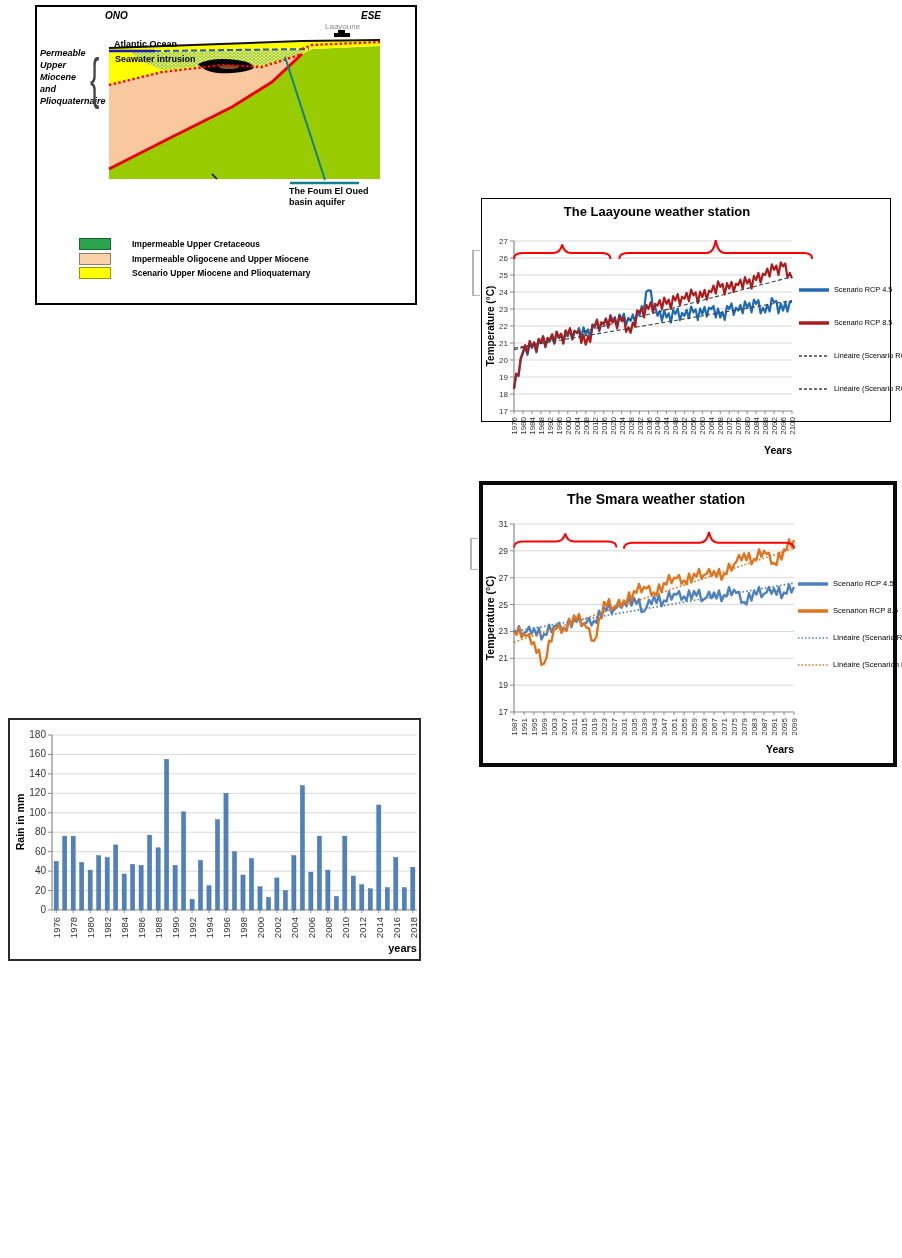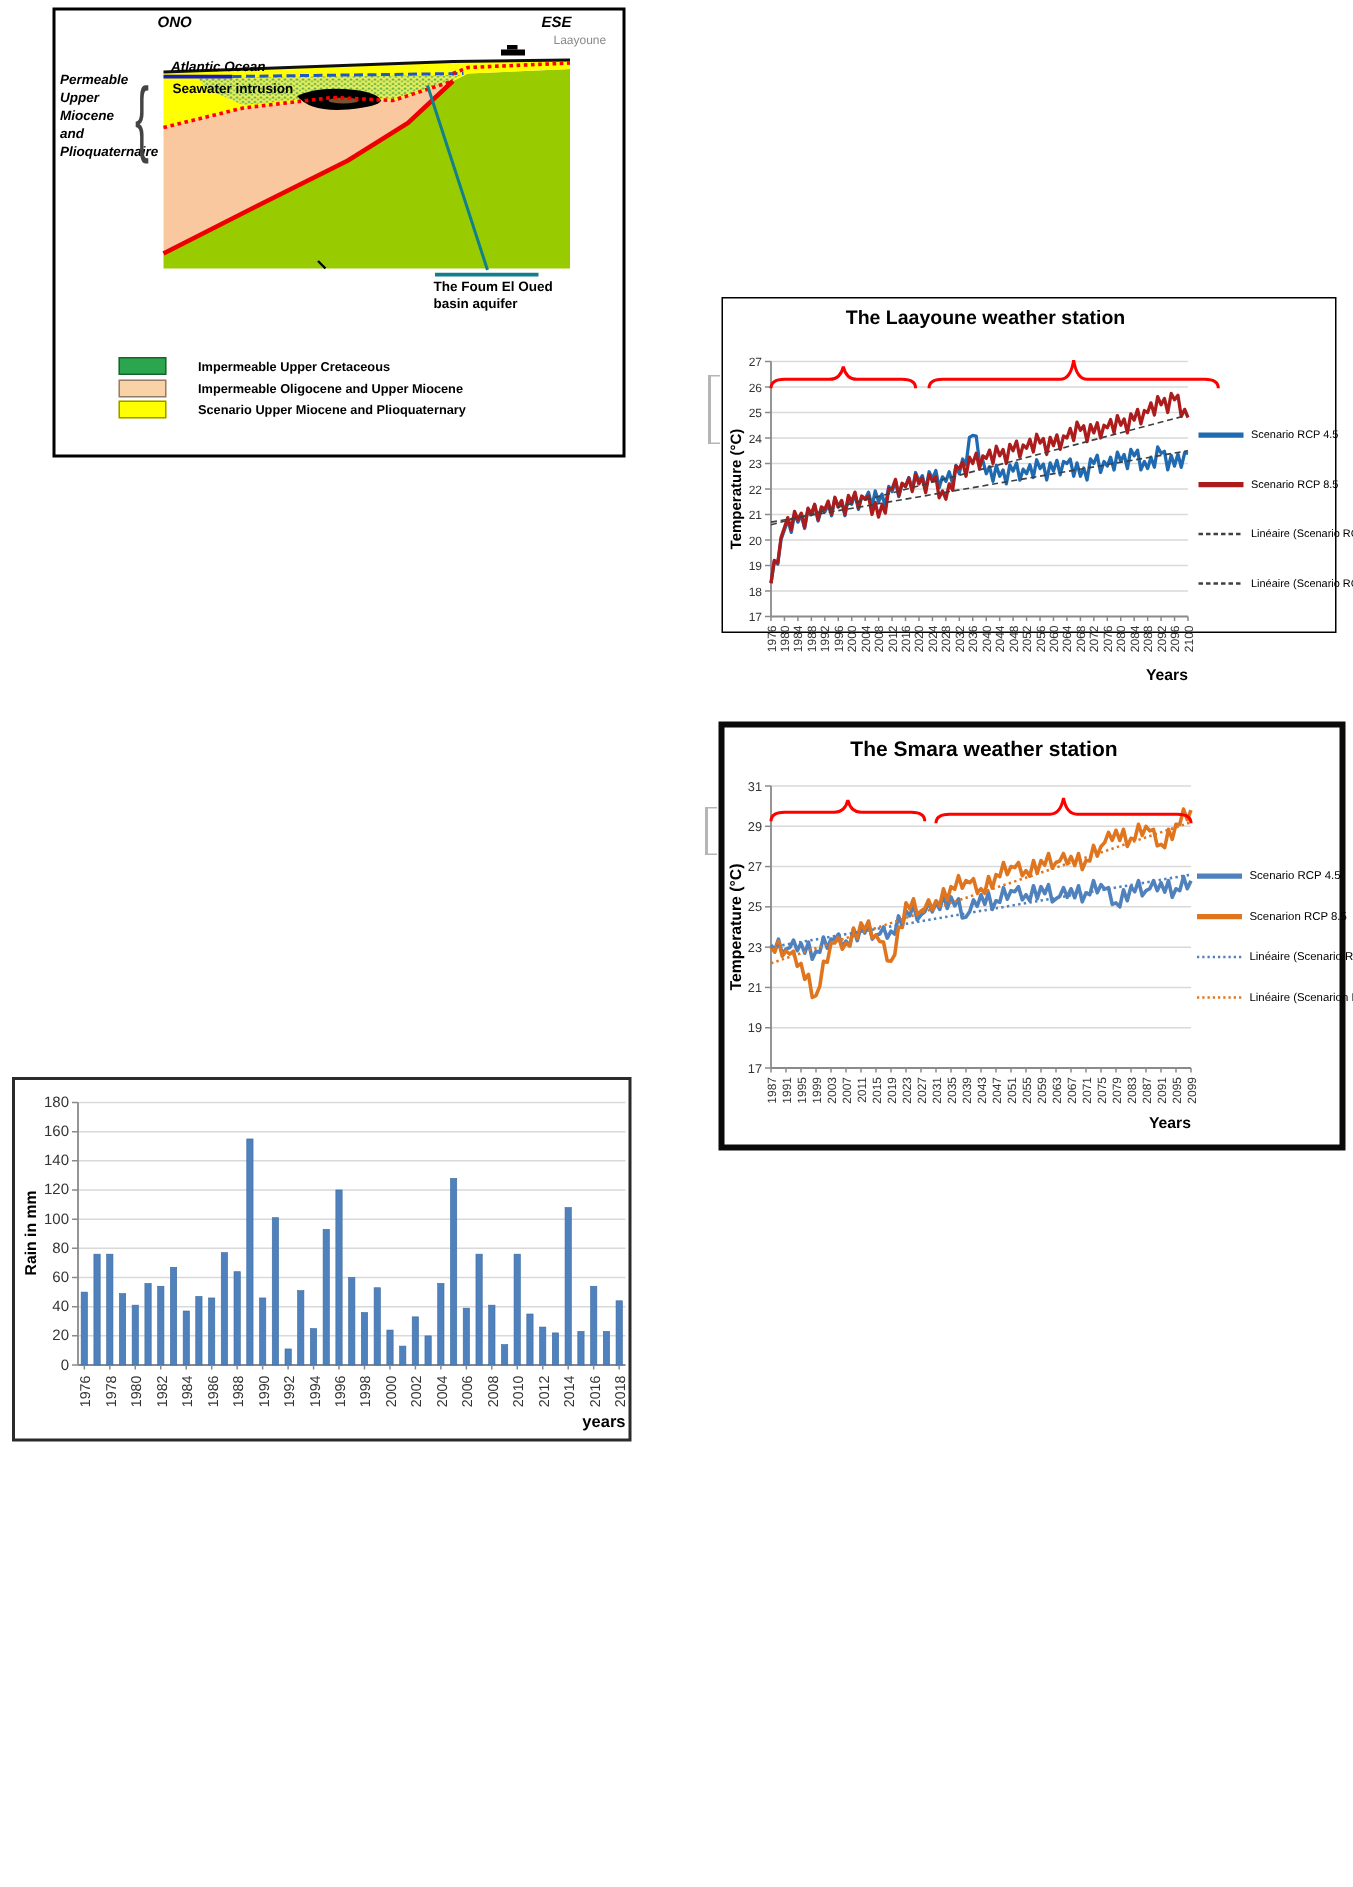--- a/index.html
+++ b/index.html
@@ -3,21 +3,21 @@
 <meta charset="utf-8">
 <style>
   html,body{margin:0;padding:0;background:#fff;}
   .page{position:relative;width:902px;height:1258px;background:#fff;overflow:hidden;
         font-family:"Liberation Sans",sans-serif;color:#000;}
   .abs{position:absolute;}
   .box{position:absolute;background:#fff;box-sizing:border-box;}
   
   #diagram{left:35px;top:5px;width:382px;height:300px;border:2px solid #000;}
   .dir-label{font-size:10px;font-weight:bold;font-style:italic;}
-  .city-label{font-size:8px;color:#8a8a8a;margin-left:44px;}
+  .city-label{font-size:8px;color:#8a8a8a;}
   .unit-label{font-size:9px;font-weight:bold;line-height:12px;}
   .brace-glyph{font-size:56px;font-weight:300;color:#444;transform:scaleX(0.5);transform-origin:left top;}
   .ocean-label{font-size:9px;font-weight:bold;}
   .sea-label{font-size:9px;font-weight:bold;}
   .aquifer-label{font-size:9px;font-weight:bold;line-height:11px;}
   .leg-row{position:absolute;display:flex;align-items:center;height:11px;}
   .leg-swatch{width:30px;height:10px;border:1px solid rgba(0,0,0,.4);margin-right:6px;flex:0 0 auto;}
   .leg-text{font-size:8.5px;font-weight:bold;white-space:nowrap;margin-left:15px;}
   
   .chart-title{position:absolute;text-align:center;font-weight:bold;}
@@ -72,21 +72,21 @@
       <polyline points="72,78 125,65 185,58 225,60 265,47" fill="none" stroke-width="2.4" stroke-dasharray="2.4 2.4" stroke="#ff0000"></polyline>
       <polyline points="265,42 275,38 343,35" fill="none" stroke-width="2.4" stroke-dasharray="2.4 2.4" stroke="#ff0000"></polyline>
 
       <polyline points="72,162 135,130 195,100 235,75 265,47" fill="none" stroke-width="3" stroke="#ee0000"></polyline>
 
       <line x1="248" y1="50" x2="288" y2="173" stroke-width="2" stroke="#11808c"></line>
       <line x1="253" y1="176" x2="322" y2="176" stroke-width="2.5" stroke="#11808c"></line>
       <line x1="175" y1="167" x2="180" y2="172" stroke="#000" stroke-width="1.5"></line>
     </svg>
 
-    <div class="abs ocean-label" style="left:77px;top:32px;font-style:italic;">Atlantic Ocean</div>
+    <div class="abs ocean-label" style="left:77px;top:32px;">Atlantic Ocean</div>
     <div class="abs sea-label" style="left:78px;top:47px;">Seawater intrusion</div>
 
     <div class="abs unit-label" style="left:3px;top:40px;width:62px;font-style:italic;">
       <div>Permeable</div>
       <div>Upper Miocene</div>
       <div>and</div>
       <div>Plioquaternaire</div>
     </div>
     <div class="abs brace-glyph" style="left:53px;top:38px;">{</div>
 

